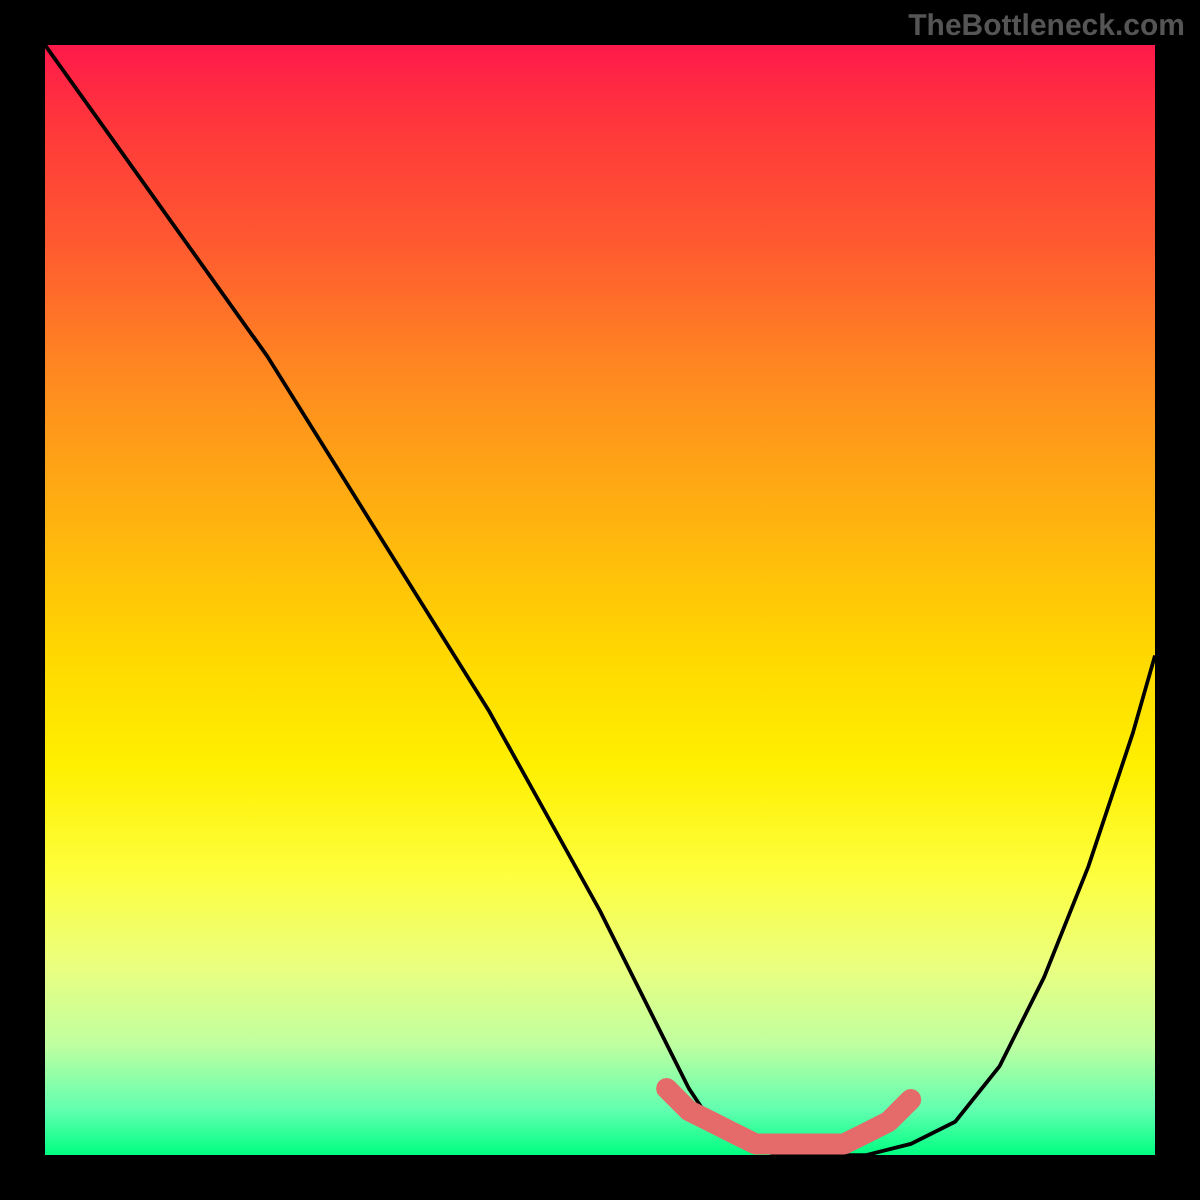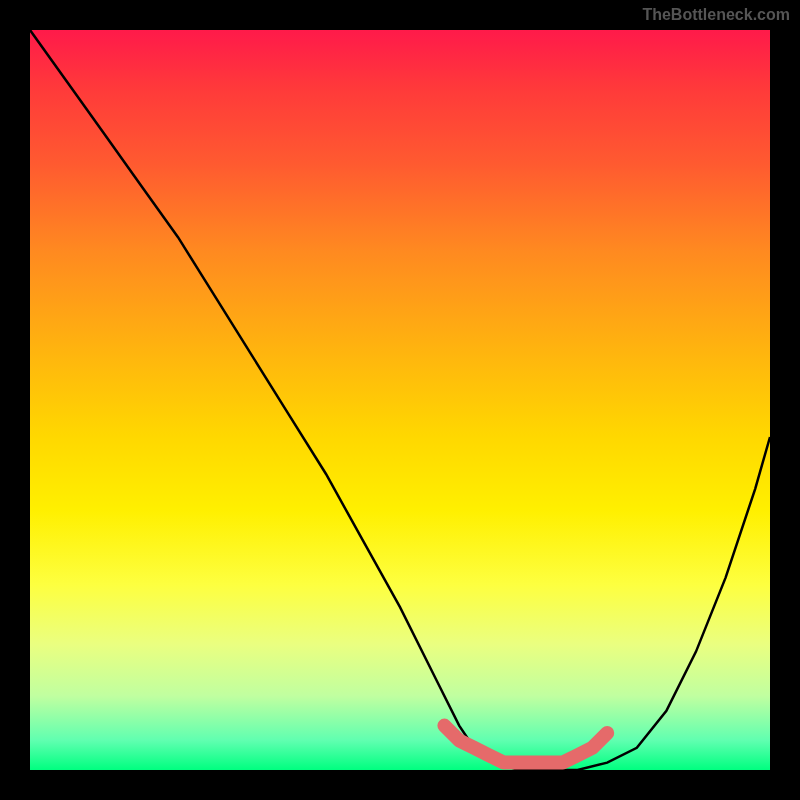--- a/index.html
+++ b/index.html
@@ -9,21 +9,21 @@
     height: 800px;
     background: #000;
     position: relative;
     font-family: Arial, sans-serif;
   }
   .watermark {
     position: absolute;
     top: 6px;
     right: 10px;
     color: #555;
-    font-size: 16px;
+    font-size: 20px;
     font-weight: bold;
     z-index: 10;
   }
   .plot-area {
     position: absolute;
     left: 30px;
     top: 30px;
     width: 740px;
     height: 740px;
     overflow: hidden;

